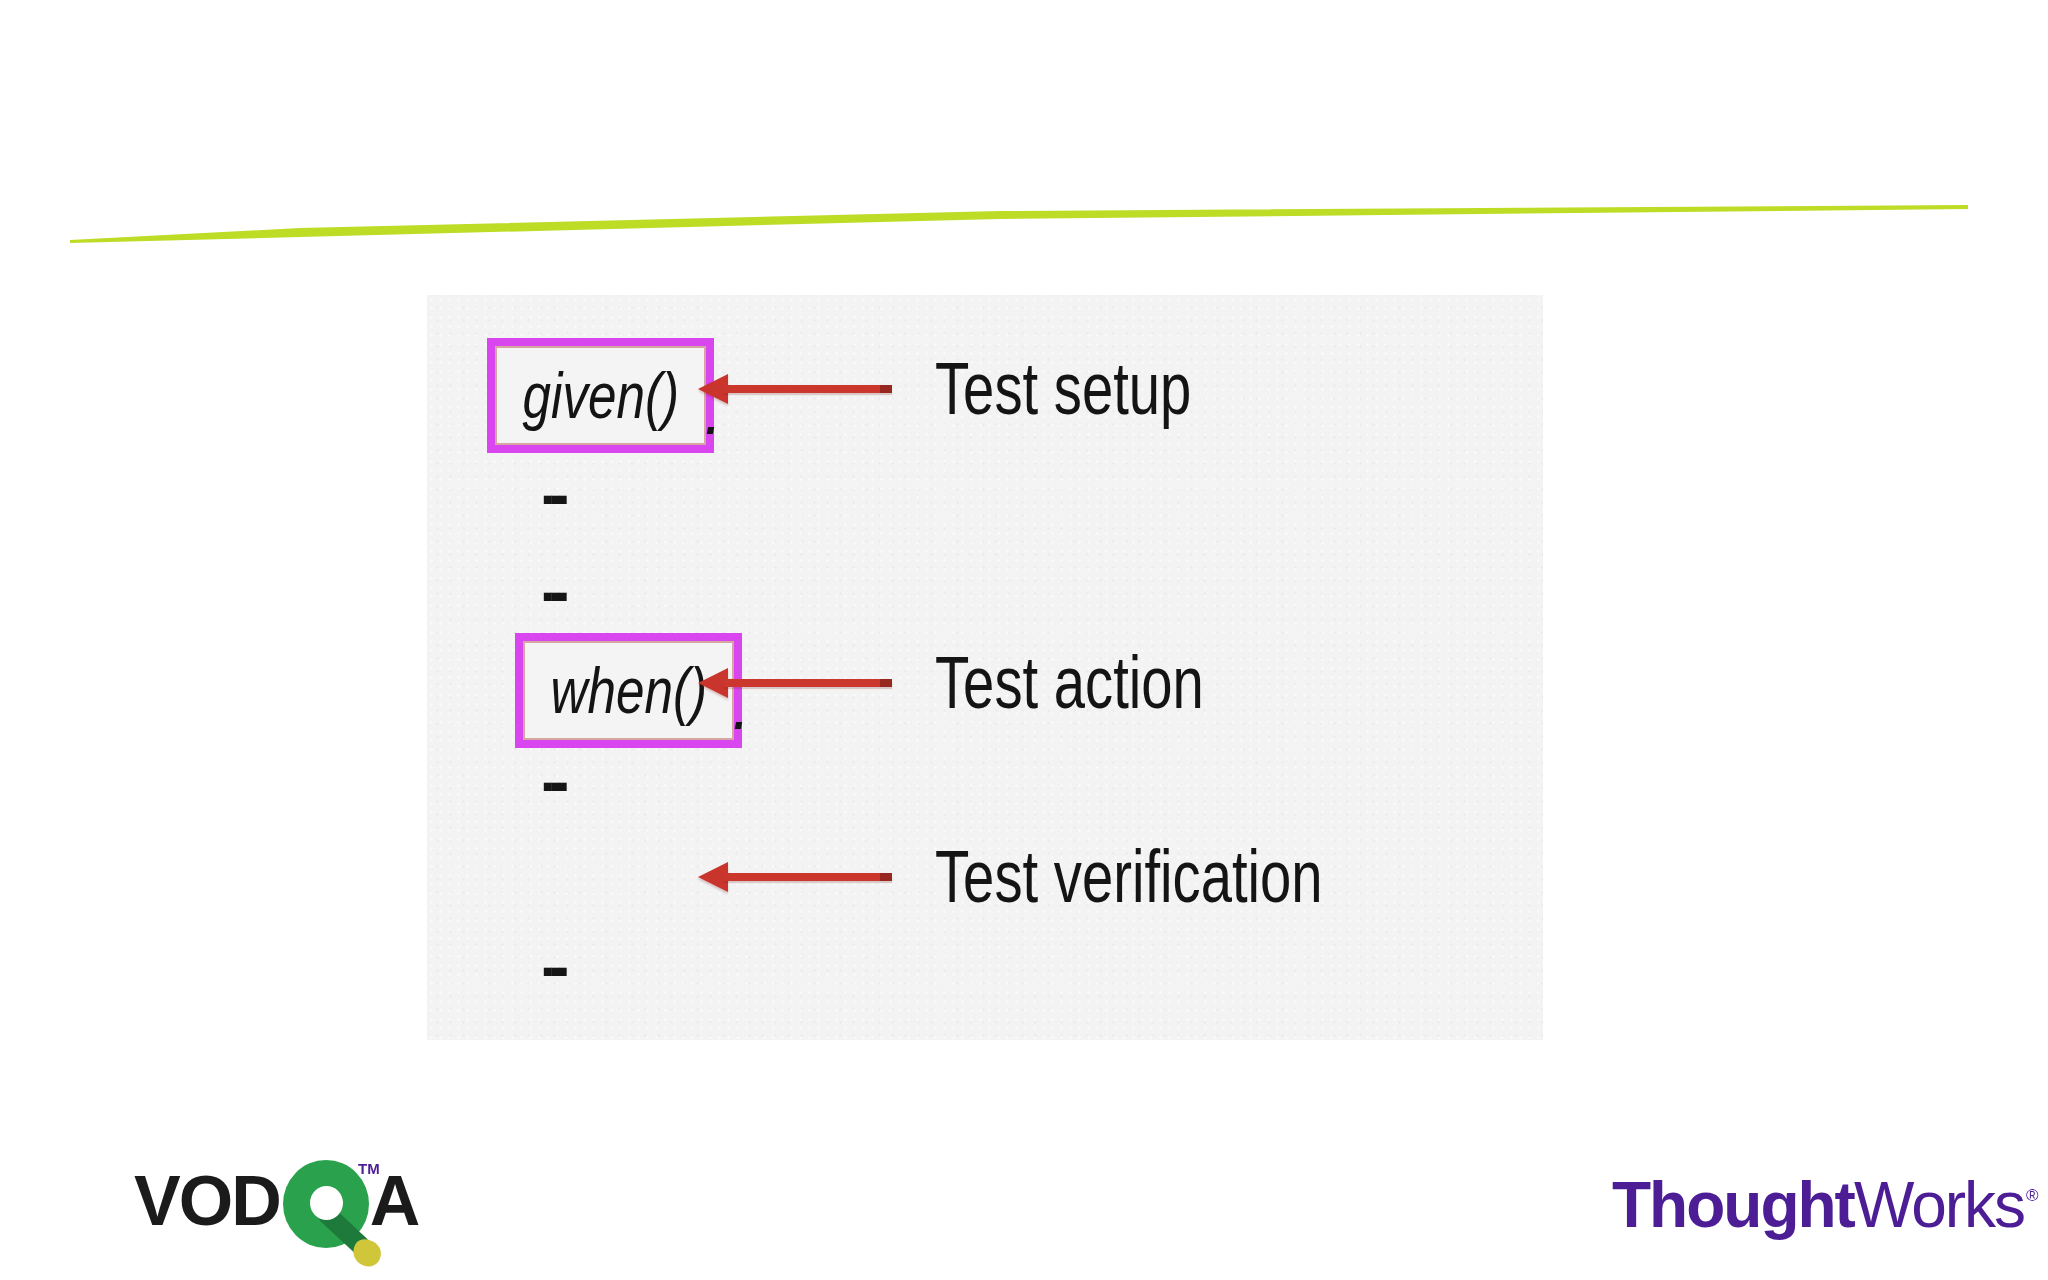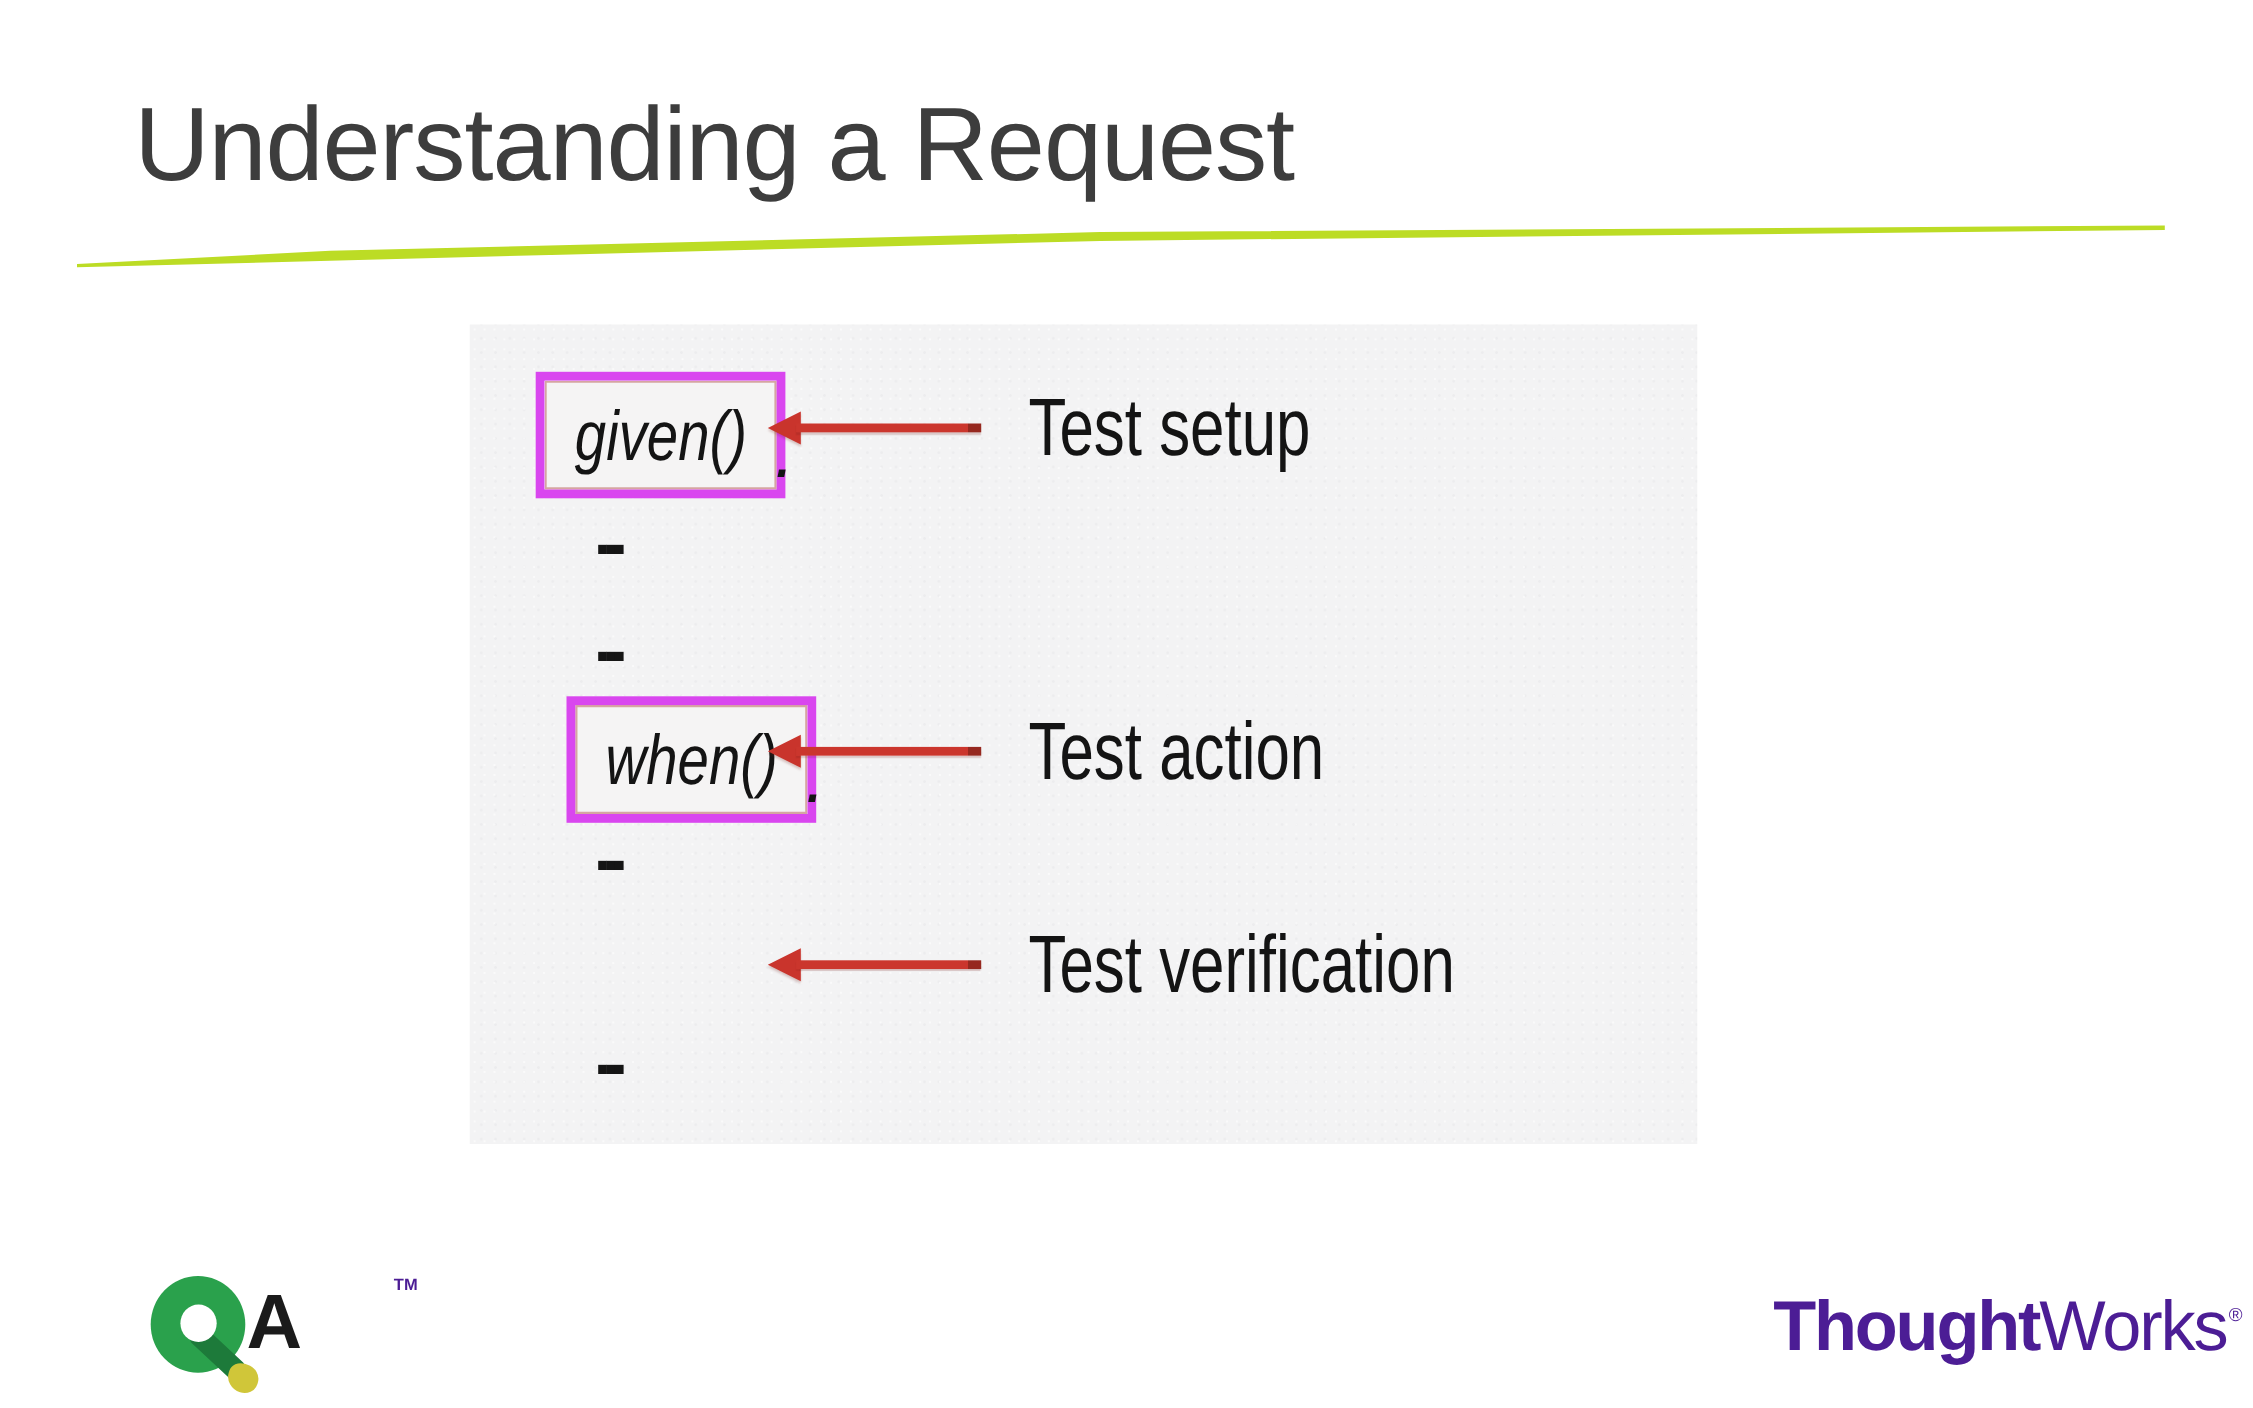--- a/index.html
+++ b/index.html
@@ -123,21 +123,20 @@
   .tw .bold{font-weight:700;}
   .tw .reg{
     font-size:17px;vertical-align:26px;letter-spacing:0;margin-left:2px;
   }
 </style>
 </head>
 <body>
 
 <div class="slide">
 
-  <div class="title">Understanding a Request</div>
 
   <svg class="swoosh" viewBox="0 0 2048 60" xmlns="http://www.w3.org/2000/svg" aria-hidden="true">
     <polygon points="70,40 300,28 1000,11 1968,5 1968,9 1000,19 300,37 70,43" fill="#bcdc25"></polygon>
   </svg>
 
   <div class="panel"></div>
 
   <div class="codebox box-given">
     <span class="code">given()</span>
     <span class="trail">.</span>
@@ -165,20 +164,21 @@
 
   <div class="arrow arrow-then">
     <span class="head"></span>
     <span class="shaft"></span>
   </div>
   <div class="row-label label-then">Test verification</div>
 
   <div class="dots dots-4">...</div>
 
   <div class="vodqa">
+    <span class="wordpart">VOD</span>
     <span class="q-badge">
       <span class="q-tail"></span>
       <span class="q-tip"></span>
       <span class="q-hole"></span>
     </span>
     <span class="wordpart">A</span>
     <span class="tm">TM</span>
   </div>
 
   <div class="tw">

